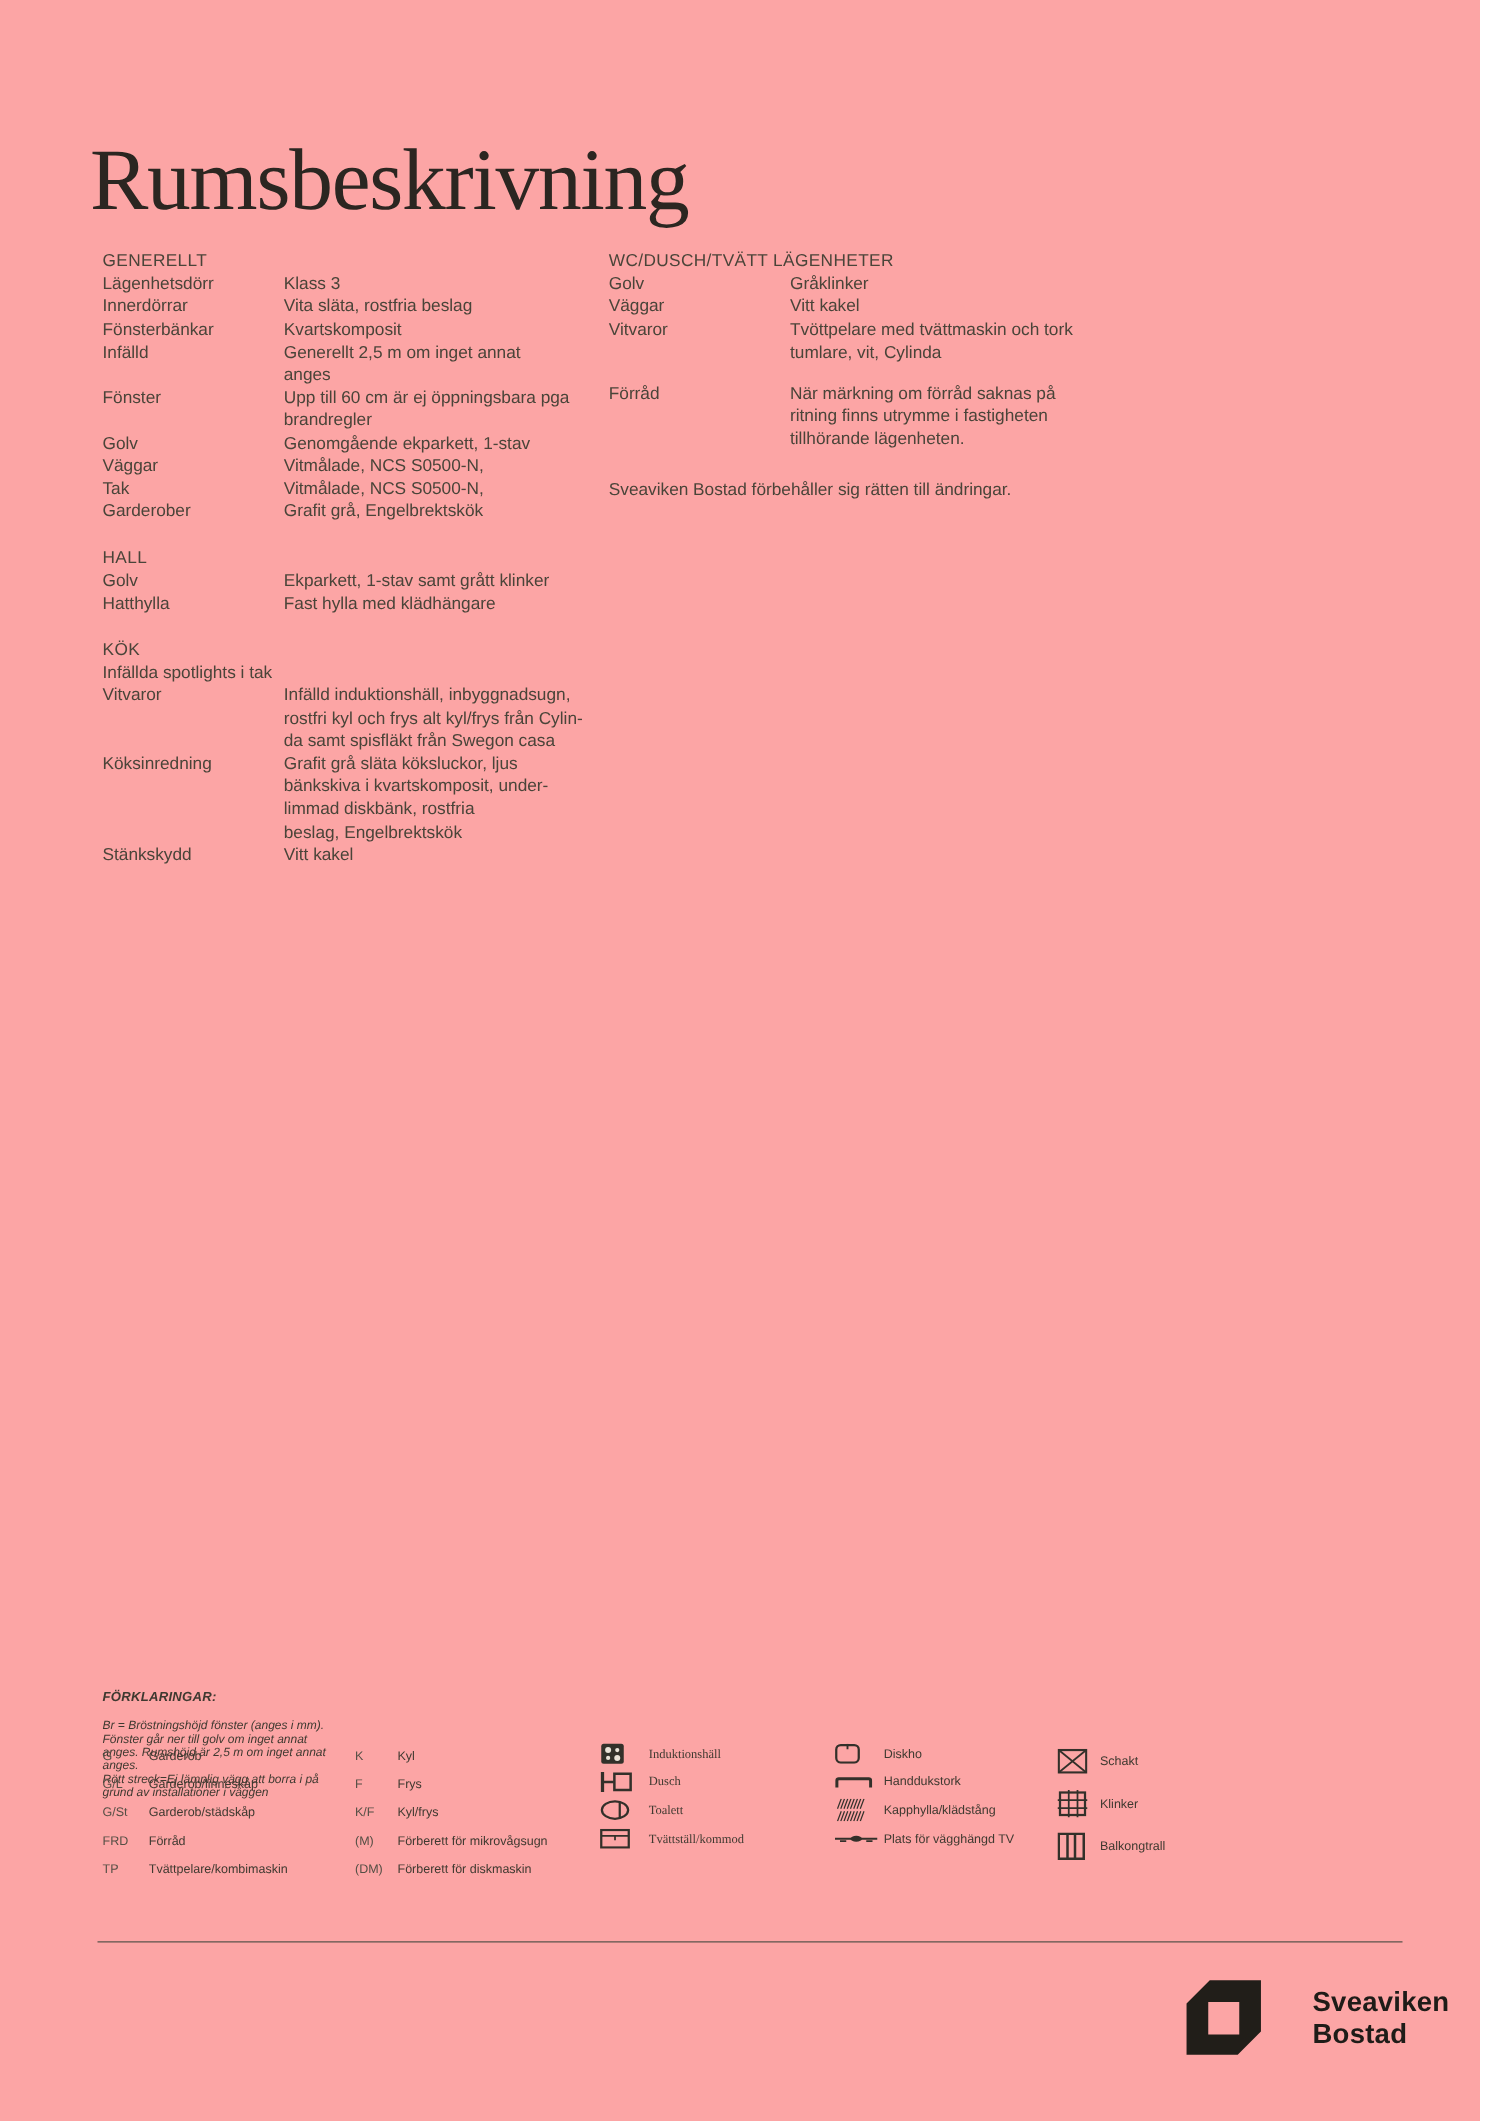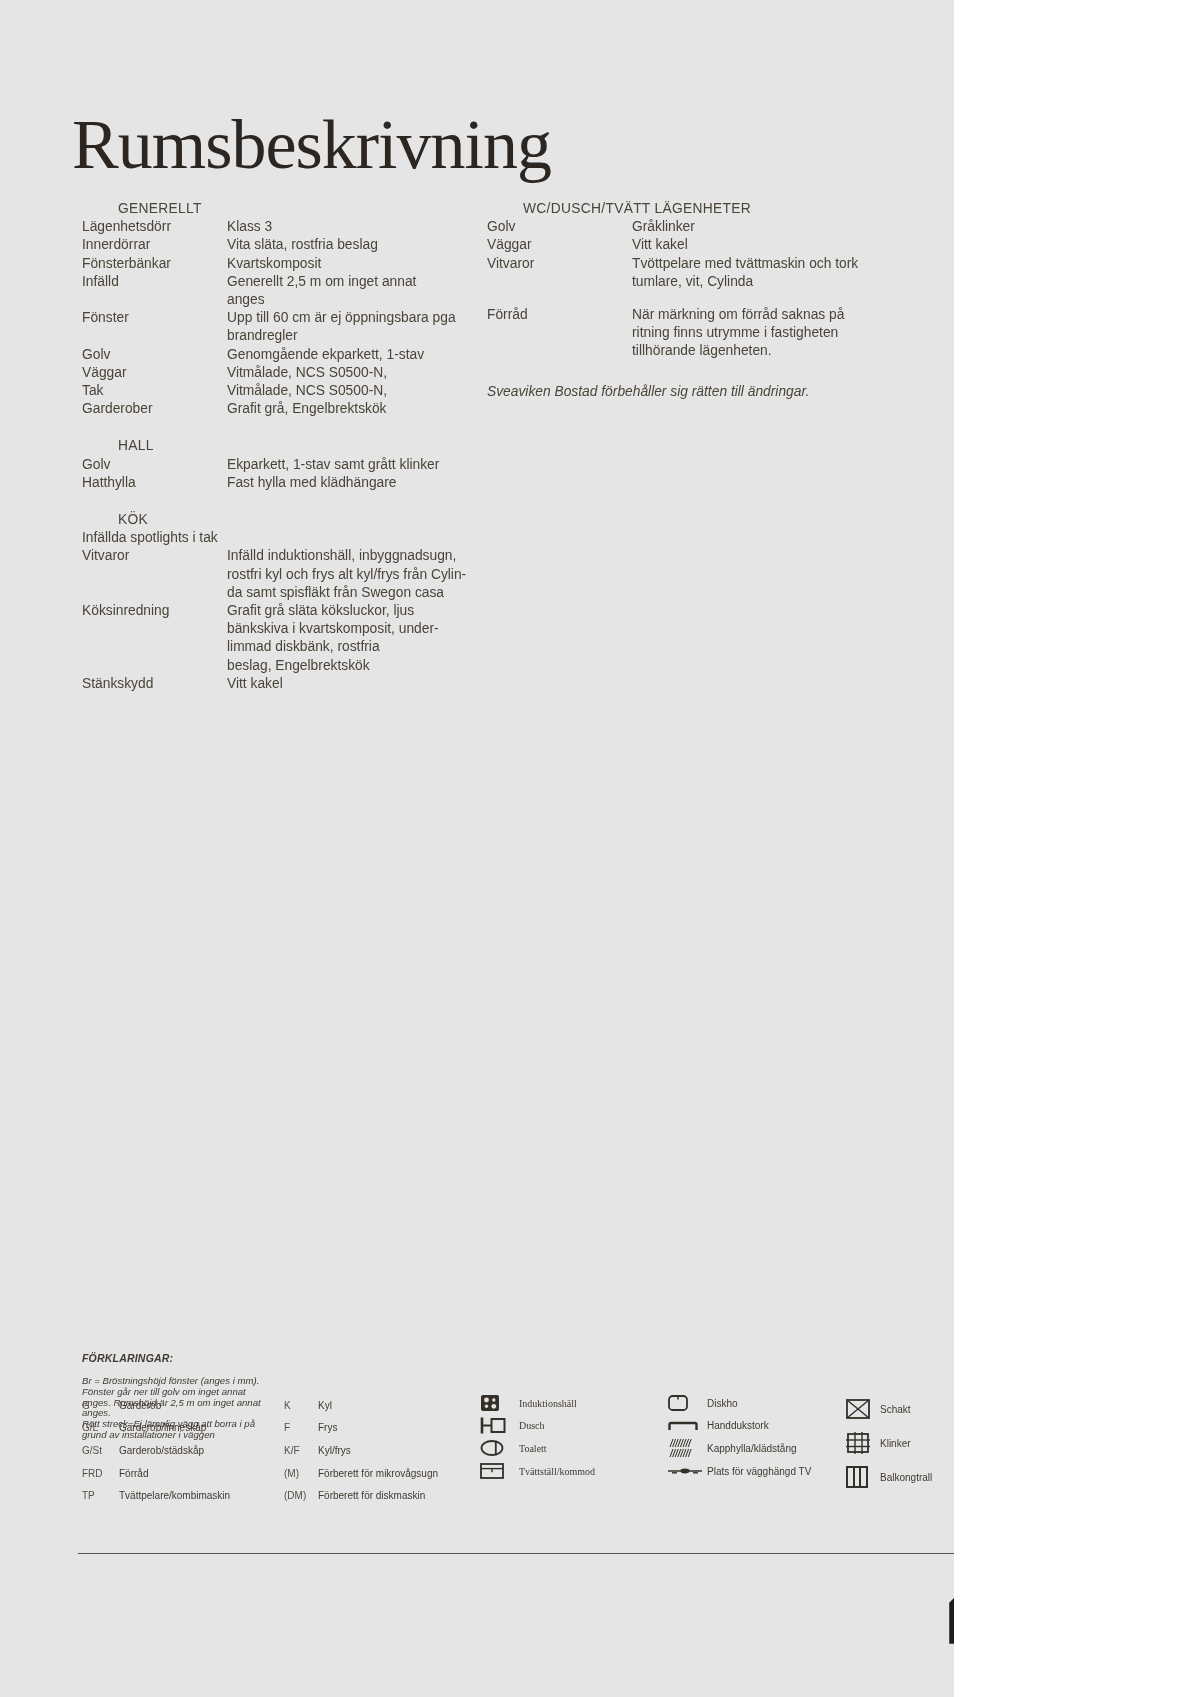--- a/index.html
+++ b/index.html
@@ -1,36 +1,36 @@
 <!DOCTYPE html>
 <html><head>
 <meta charset="utf-8">
 <style>
   html,body{margin:0;padding:0;}
   .page{
-    position:relative; width:954px; height:1697px;
-    background:#e5e5e5; overflow:hidden;
+    position:relative; width:1184px; height:1697px;
+    background:#fca5a5; overflow:hidden;
     font-family:"Liberation Sans", sans-serif; color:#4a4439;
   }
   .title{
     position:absolute; left:72px; top:58px;
     font-family:"Liberation Serif", serif; font-weight:400;
     font-size:70px; letter-spacing:-1px; color:#2b2621;
   }
   .col{position:absolute; top:200px; width:392px; font-size:13.8px; line-height:18.2px;}
   .col-left{left:82px;}
   .col-right{left:487px;}
   .sec + .sec{margin-top:19px;}
-  .sec-h{letter-spacing:.3px;margin-left:36px;}
+  .sec-h{letter-spacing:.3px;}
   .row{display:flex; align-items:flex-start;}
   .lbl{width:145px; flex:0 0 145px;}
   .val{flex:1; white-space:pre-line;}
   .note{width:100%;}
   .row-gap{margin-top:15px;}
-  .disclaimer{margin-top:22px; white-space:pre-line;font-style:italic;}
+  .disclaimer{margin-top:22px; white-space:pre-line;}
   .legend-head{
     position:absolute; left:82px; top:1352px; width:330px; color:#3f3930;font-style:italic;
   }
   .legend-head .lh-title{font-size:10.5px; font-weight:700; letter-spacing:.2px; margin-bottom:12px;}
   .legend-head .lh-intro{font-size:9.6px; line-height:10.8px; white-space:pre-line;}
   .leg-col{position:absolute; font-size:10px; color:#3f3930;}
   .leg-col .lrow{display:flex; align-items:center; height:22.6px;}
   .leg-col5 .lrow{height:34px;}
   .leg-abbr{flex:0 0 37px; color:#554f45;}
   .leg-abbr2{flex:0 0 34px; color:#554f45;}

